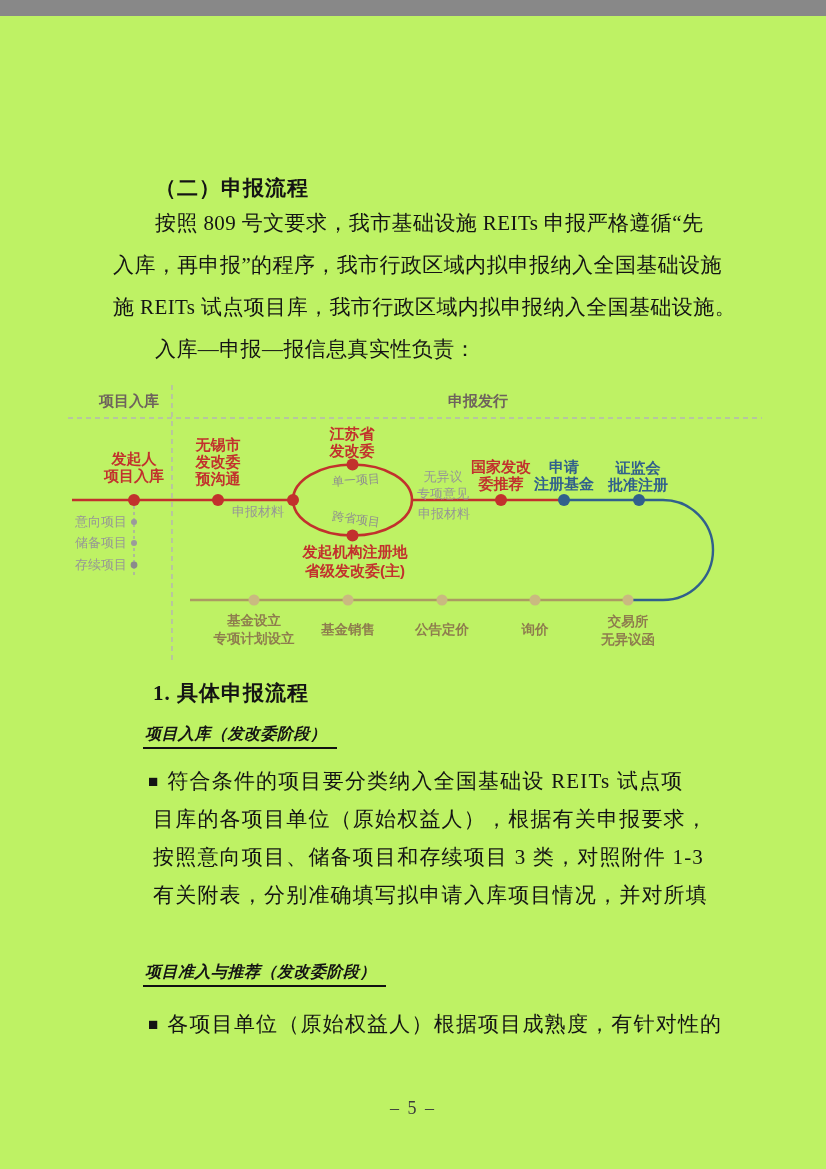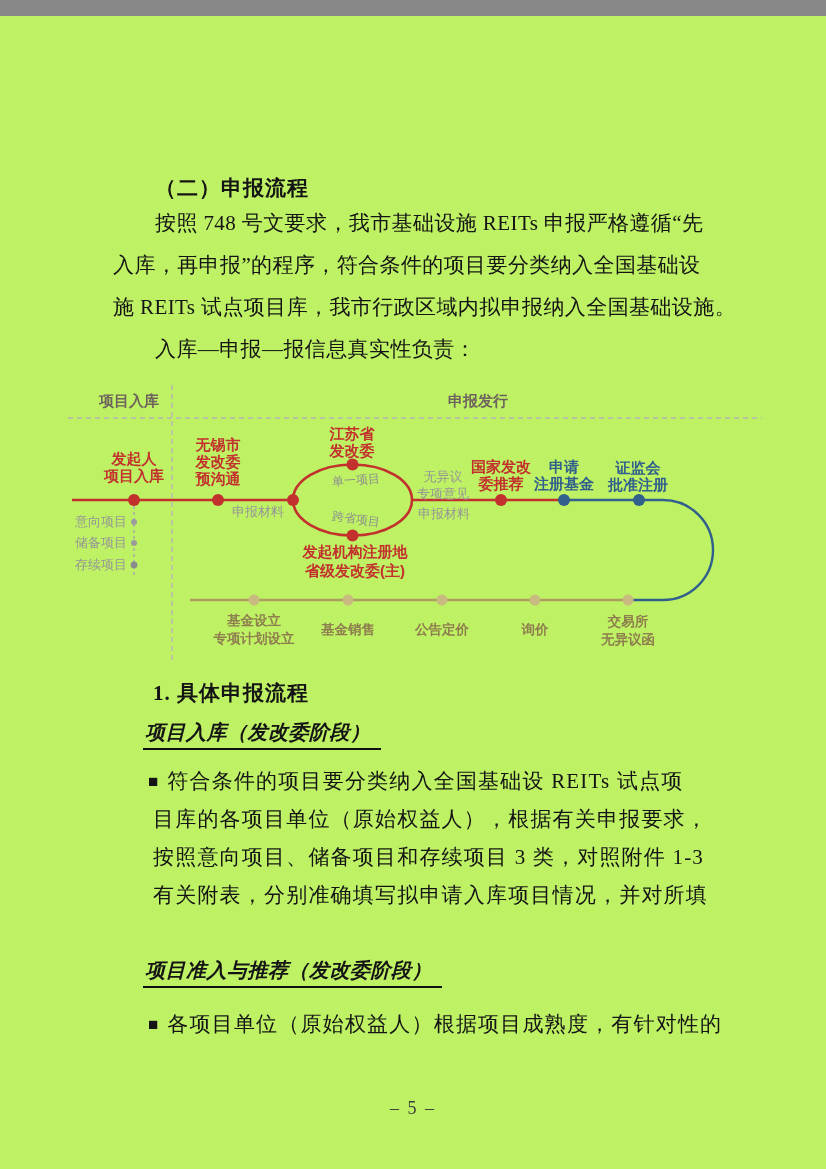--- a/index.html
+++ b/index.html
@@ -14,21 +14,21 @@
   .t{
     position:absolute;
     font-size:21px;
     line-height:1.3;
     letter-spacing:0.4px;
     color:#141414;
     white-space:nowrap;
   }
   .hei{ font-family:"Liberation Sans", sans-serif; font-weight:700; letter-spacing:1px;}
   .kai{
-    font-weight:700;font-style:italic;font-size:20px;letter-spacing:0.5px;
+    font-weight:700;font-style:italic;font-size:16px;letter-spacing:0.5px;
     border-bottom:2px solid #111;padding:0 10px 5px 2px;
   }
   .bullet-line{letter-spacing:1.2px;}
   .marker{
     font-family:"Liberation Sans", sans-serif;
     font-size:17px;margin-right:9px;vertical-align:1px;letter-spacing:0;
   }
   .footer{
     left:0;width:826px;text-align:center;
     font-size:18px;color:#3c3c3c;letter-spacing:2px;
@@ -48,22 +48,22 @@
   .dash {stroke:#b5b5b5;stroke-width:1.4;stroke-dasharray:5 4;fill:none;}
   .gdash{stroke:#a9a9a9;stroke-width:1.5;stroke-dasharray:3 3;fill:none;}
 </style>
 </head>
 <body>
 
 <div class="page">
 
   <div class="t hei" style="left:155px;top:158px;">（二）申报流程</div>
 
-  <div class="t" style="left:155px;top:194px;">按照 748 号文要求，我市基础设施 REITs 申报严格遵循“先</div>
-  <div class="t" style="left:113px;top:236px;">入库，再申报”的程序，符合条件的项目要分类纳入全国基础设</div>
+  <div class="t" style="left:155px;top:194px;">按照 809 号文要求，我市基础设施 REITs 申报严格遵循“先</div>
+  <div class="t" style="left:113px;top:236px;">入库，再申报”的程序，我市行政区域内拟申报纳入全国基础设施</div>
   <div class="t" style="left:113px;top:278px;">施 REITs 试点项目库，我市行政区域内拟申报纳入全国基础设施。</div>
   <div class="t" style="left:155px;top:320px;">入库—申报—报信息真实性负责：</div>
 
   <div class="diagram">
     <svg width="710" height="290" viewBox="0 0 710 290">
 
       <line class="dash" x1="8" y1="43" x2="702" y2="43"></line>
       <line class="dash" x1="112" y1="10" x2="112" y2="288"></line>
 
       <text class="hdr" x="69" y="31">项目入库</text>

